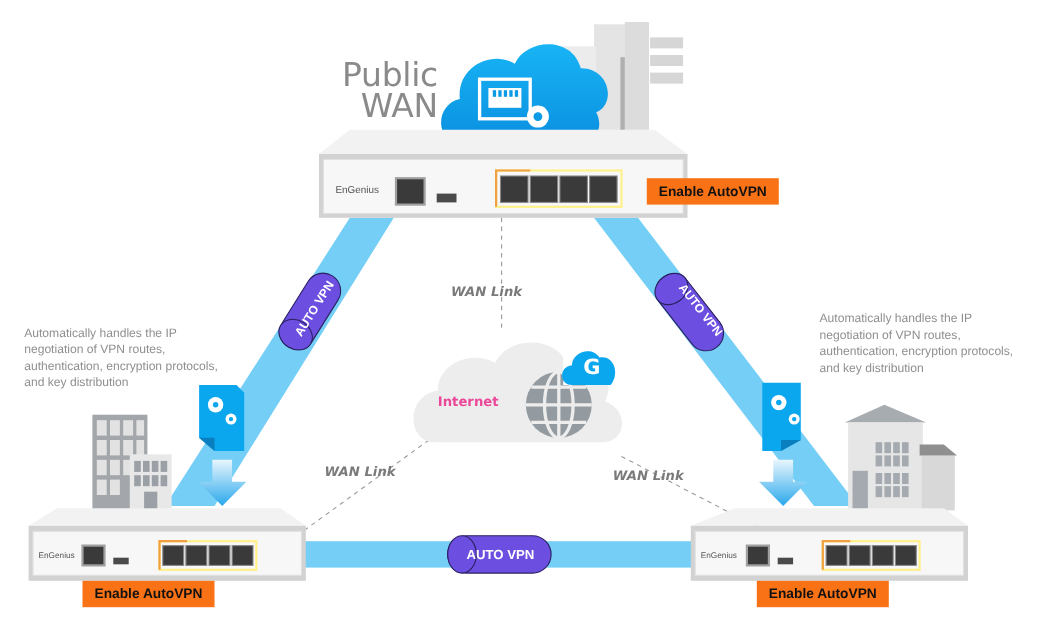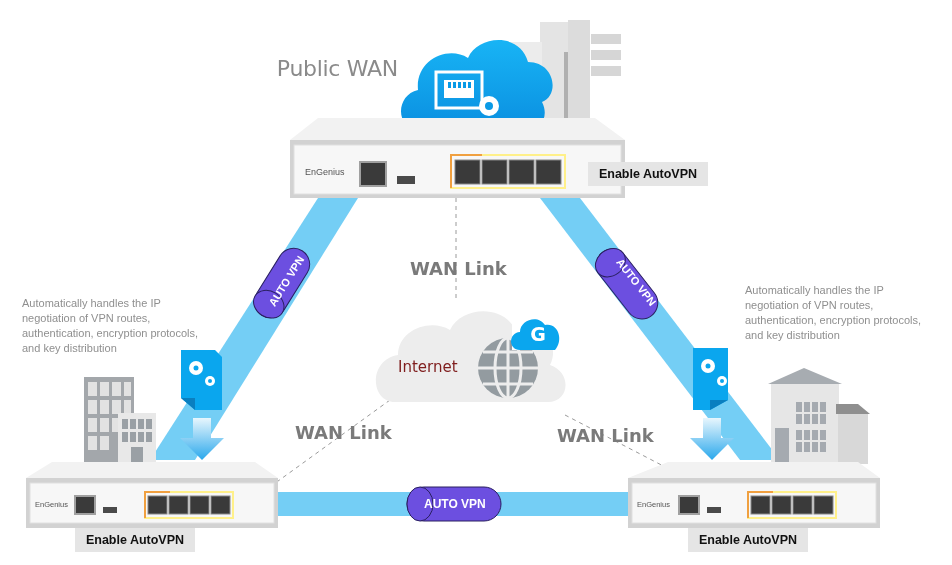--- a/index.html
+++ b/index.html
@@ -1,23 +1,23 @@
 <!DOCTYPE html>
 <html><head>
 <meta charset="utf-8">
 <style>
   html, body { margin:0; padding:0; background:#ffffff; }
   body { width:952px; height:565px; position:relative; overflow:hidden; font-family:"Liberation Sans", sans-serif; }
   #stage { position:absolute; left:0; top:0; width:952px; height:565px; }
   .abs { position:absolute; }
-  .title { font-family:"DejaVu Sans", sans-serif; font-size:22px; color:#8a8a8a; line-height:28px; text-align:right; letter-spacing:-0.3px; }
+  .title { font-family:"DejaVu Sans", sans-serif; font-size:30px; color:#8a8a8a; line-height:28px; text-align:right; letter-spacing:-0.3px; }
   .desc { font-size:11px; color:#8f8f8f; line-height:15px; }
-  .wan { font-family:"DejaVu Sans", sans-serif; font-weight:bold; font-size:18px; color:#7a7a7a; }
-  .badge { background:#e5e5e5; color:#111; font-weight:bold; font-size:12.5px; display:flex; align-items:center; justify-content:center; }
-  .internet-label { font-family:"DejaVu Sans", sans-serif; font-weight:normal; font-size:15px; color:#7f1d1d; }
+  .wan { font-family:"DejaVu Sans", sans-serif; font-weight:bold; font-size:12px; color:#7a7a7a;font-style:italic; }
+  .badge { background:#f97316; color:#111; font-weight:bold; font-size:12.5px; display:flex; align-items:center; justify-content:center; }
+  .internet-label { font-family:"DejaVu Sans", sans-serif; font-weight:bold; font-size:12px; color:#ec4899; }
   .brand { font-size:7.5px; color:#555; }
   .vpn-text { font-weight:bold; font-size:11px; color:#fff; white-space:nowrap; }
 </style>
 </head>
 <body>
 
 <div id="stage">
 
   <svg class="abs" style="left:0;top:0" width="952" height="565">
     <defs>

